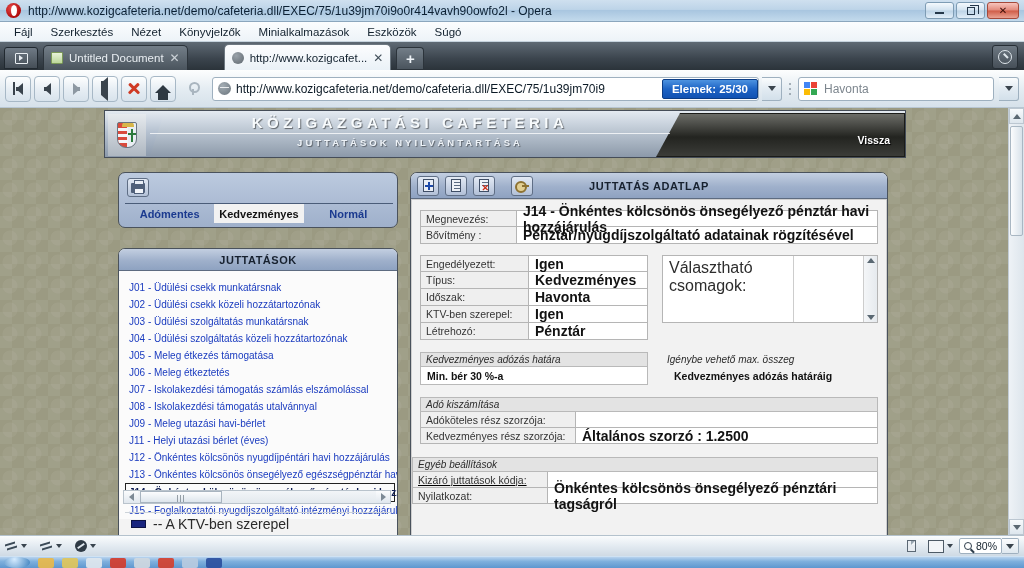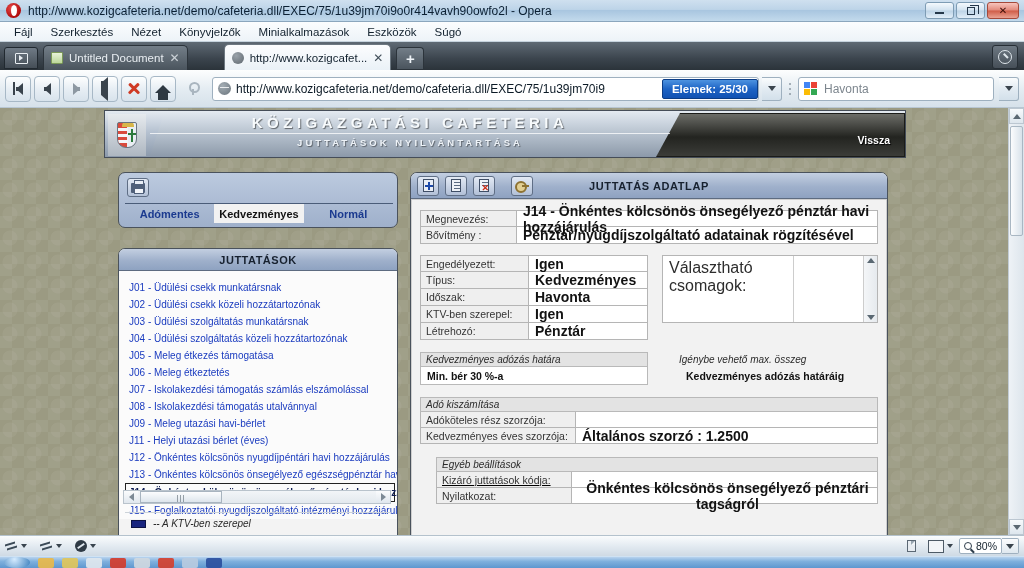--- a/index.html
+++ b/index.html
@@ -282,21 +282,21 @@
   .tri-l{width:0;height:0;border-top:4px solid transparent;border-bottom:4px solid transparent;border-right:5px solid #7d8a95;}
   .tri-r{width:0;height:0;border-top:4px solid transparent;border-bottom:4px solid transparent;border-left:5px solid #7d8a95;}
   .hs-thumb{width:82px;height:12px;margin-left:2px;border:1px solid #a8b4bf;
     background:linear-gradient(to bottom,#fcfdfe,#dde5ec);display:flex;align-items:center;justify-content:center;
     font-size:8px;color:#69747e;letter-spacing:1px;}
   .legend{
     position:absolute;left:6px;bottom:6px;width:266px;height:22px;border-top:1px solid #ccd3d9;
     display:flex;align-items:center;gap:7px;padding-left:6px;
   }
   .legend .sw{width:15px;height:8px;background:#18247e;border:1px solid #0c1244;}
-  .legend .lb{font-size:10px;font-style:italic;color:#2a2a2a;}
+  .legend .lb{font-size:14px;color:#2a2a2a;}
 
   
   #detailpanel{left:410px;top:172px;width:478px;height:369px;}
   .dtoolbar{position:absolute;left:0;top:0;width:476px;height:26px;
     background:linear-gradient(to bottom,#c3cfe1,#9fb0cb 55%,#8ea2c1);
     border-bottom:1px solid #5d6b80;border-radius:6px 6px 0 0;display:flex;align-items:center;}
   .dtitle{position:absolute;left:0;top:0;width:476px;height:26px;line-height:26px;text-align:center;
     font-size:11px;font-weight:bold;color:#17212f;letter-spacing:.6px;pointer-events:none;}
   .tbtn{width:22px;height:20px;margin-left:6px;border-radius:3px;border:1px solid #5f6e85;
     background:linear-gradient(to bottom,#e3eaf5,#b2c0d7);display:flex;align-items:center;
@@ -610,44 +610,44 @@
             <div class="listbox" style="flex:1;height:68px;">
               <div class="lb-label">Választható csomagok:</div>
               <div class="lb-col"></div>
               <div class="lb-scroll">
                 <span class="tri-up"></span>
                 <span class="tri-dn"></span>
               </div>
             </div>
           </div>
 
-          <div style="display:flex;gap:26px;padding:12px 8px 0 8px;">
+          <div style="display:flex;gap:14px;padding:12px 8px 0 8px;">
             <div style="width:228px;">
               <div class="secthead">Kedvezményes adózás határa</div>
               <div class="sectbox">Min. bér 30 %-a</div>
             </div>
             <div style="flex:1;">
               <div class="secthead" style="background:transparent;border:none;">Igénybe vehető max. összeg</div>
               <div class="sectbox" style="border:none;background:transparent;padding-left:12px;">Kedvezményes adózás határáig</div>
             </div>
           </div>
 
           <div style="padding:12px 8px 0 8px;">
             <div class="secthead">Adó kiszámítása</div>
             <div class="fieldrow" style="height:16px;">
               <div class="fl" style="width:155px">Adóköteles rész szorzója:</div>
               <div class="fv"></div>
             </div>
             <div class="fieldrow" style="height:16px;">
-              <div class="fl" style="width:155px">Kedvezményes éves szorzója:</div>
+              <div class="fl" style="width:155px">Kedvezményes rész szorzója:</div>
               <div class="fv">Általános szorzó : 1.2500</div>
             </div>
           </div>
 
-          <div style="padding:13px 8px 0 24px;text-align:center;">
+          <div style="padding:13px 8px 0 0;">
             <div class="secthead">Egyéb beállítások</div>
             <div class="fieldrow" style="height:16px;text-decoration:underline;">
               <div class="fl" style="width:135px">Kizáró juttatások kódja:</div>
               <div class="fv"></div>
             </div>
             <div class="fieldrow" style="height:16px;">
               <div class="fl" style="width:135px">Nyilatkozat:</div>
               <div class="fv">Önkéntes kölcsönös önsegélyező pénztári tagságról</div>
             </div>
           </div>

